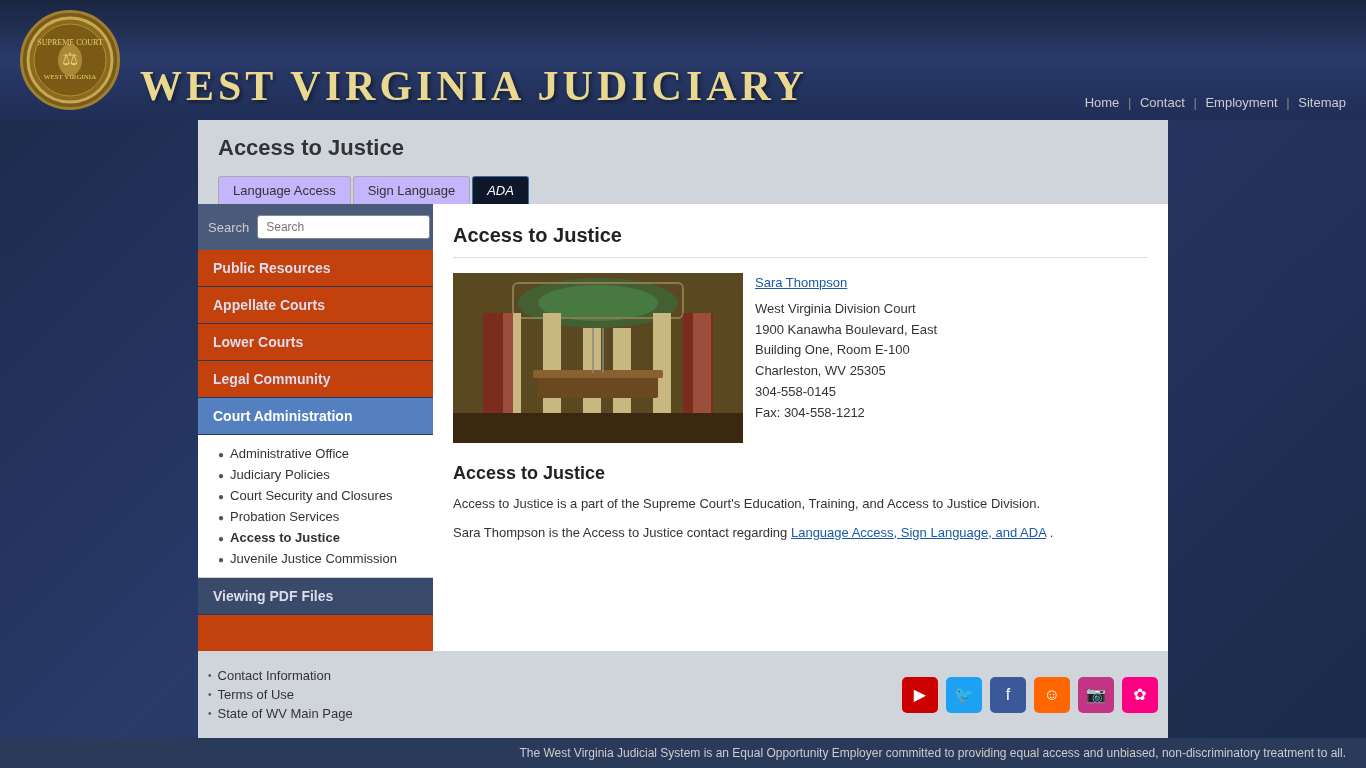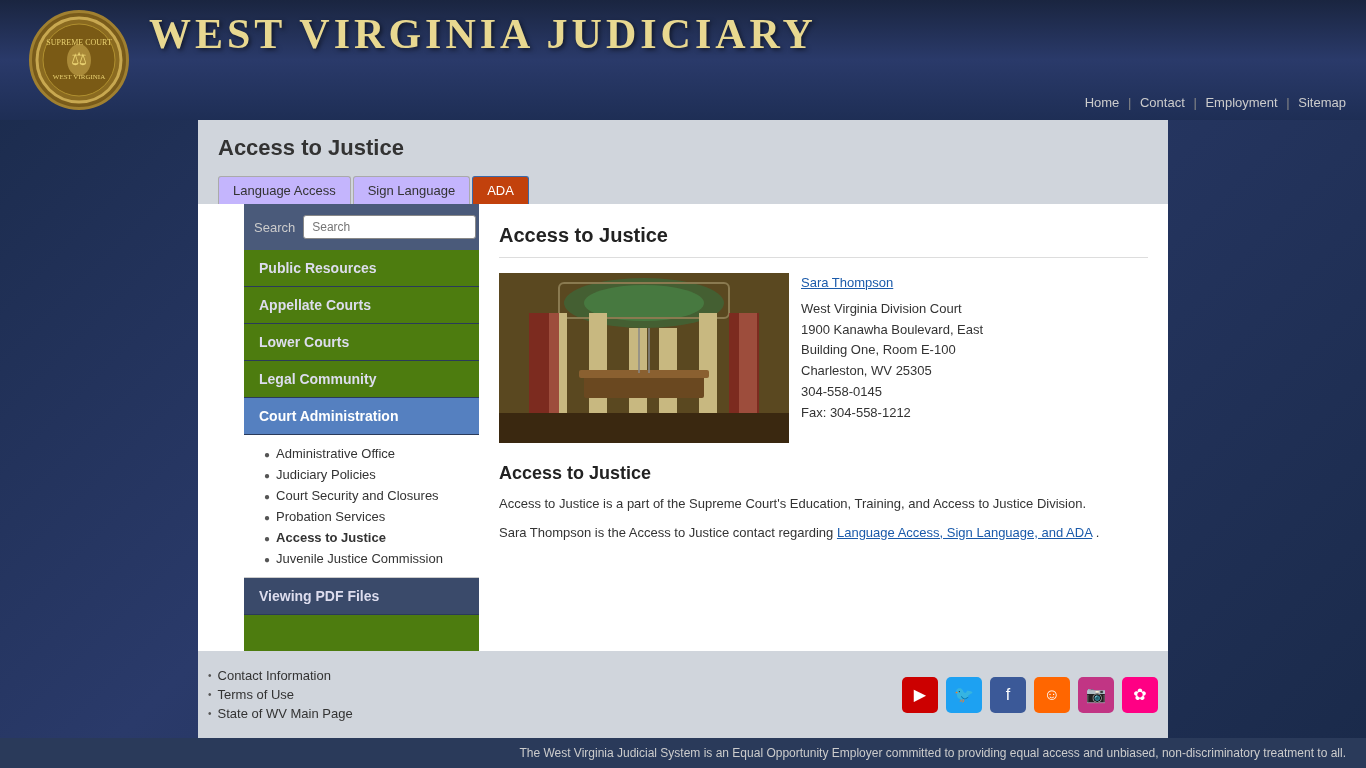--- a/index.html
+++ b/index.html
@@ -9,22 +9,22 @@
       background: #2a3a5c;
       background: linear-gradient(135deg, #1a2a4a 0%, #2a3a6a 40%, #1a2a4a 100%);
       min-height: 768px;
       width: 1366px;
     }
 
     
     #header {
       background: linear-gradient(180deg, #1a2540 0%, #2a3a6a 50%, #1e2e55 100%);
       display: flex;
-      align-items: flex-start;
-      padding: 10px 29px;
+      align-items: flex-end;
+      padding: 10px 20px;
       min-height: 120px;
       position: relative;
     }
     #logo-seal {
       width: 100px;
       height: 100px;
       border-radius: 50%;
       background: radial-gradient(circle, #c8a850 0%, #8a6a20 50%, #5a4010 100%);
       display: flex;
       align-items: center;
@@ -87,37 +87,37 @@
       padding: 6px 14px;
       font-size: 13px;
       cursor: pointer;
       border: 1px solid #aaa;
       border-bottom: none;
       background: #c4b5fd;
       color: #333;
       border-radius: 3px 3px 0 0;
     }
     .tab.active {
-      background: #c2410c;
+      background: #0f172a;
       color: #fff;
       border-color: #3a6aaa;
+      font-style: italic;
     }
 
     
     #main-layout {
       display: flex;
       flex: 1;
     }
 
     
     #sidebar {
       width: 235px;
       flex-shrink: 0;
-      background: #4d7c0f;
-      margin-left: 46px;
+      background: #c2410c;
     }
 
     
     #search-bar {
       padding: 10px;
       background: #4a5a7a;
       display: flex;
       align-items: center;
       gap: 8px;
     }

